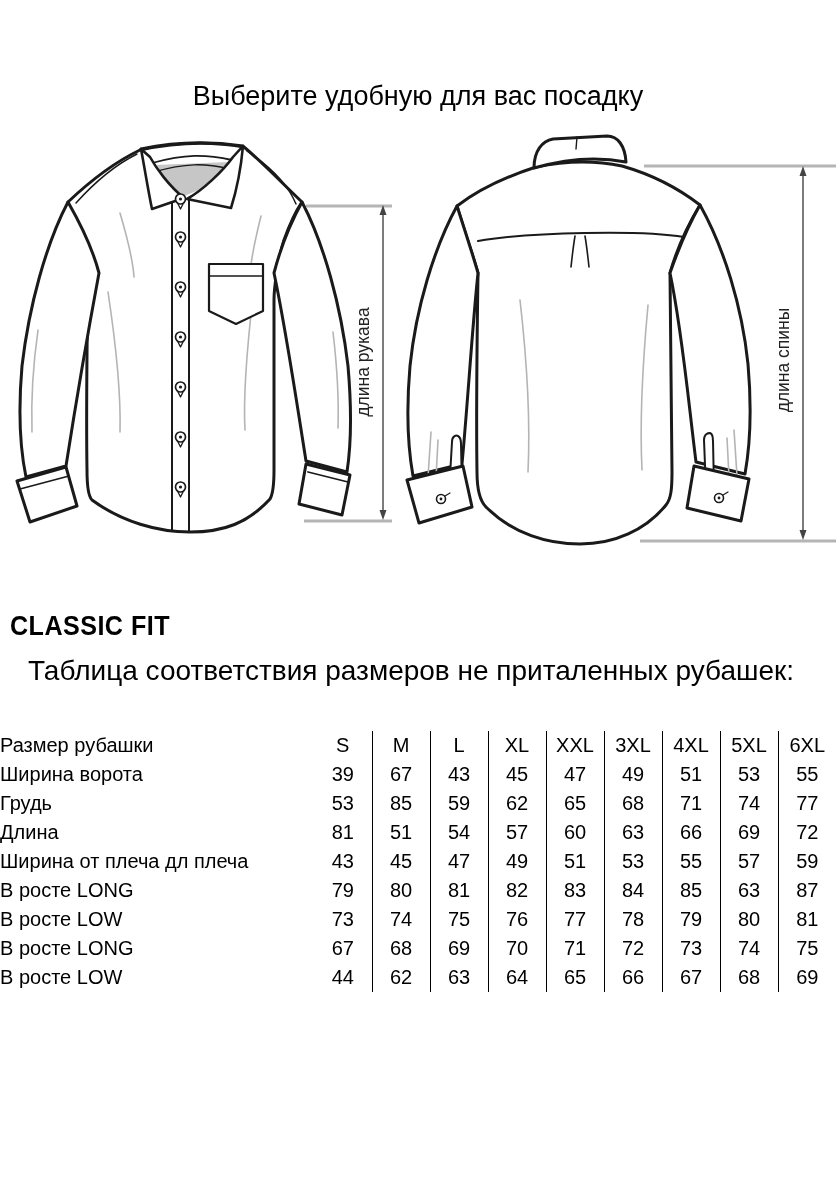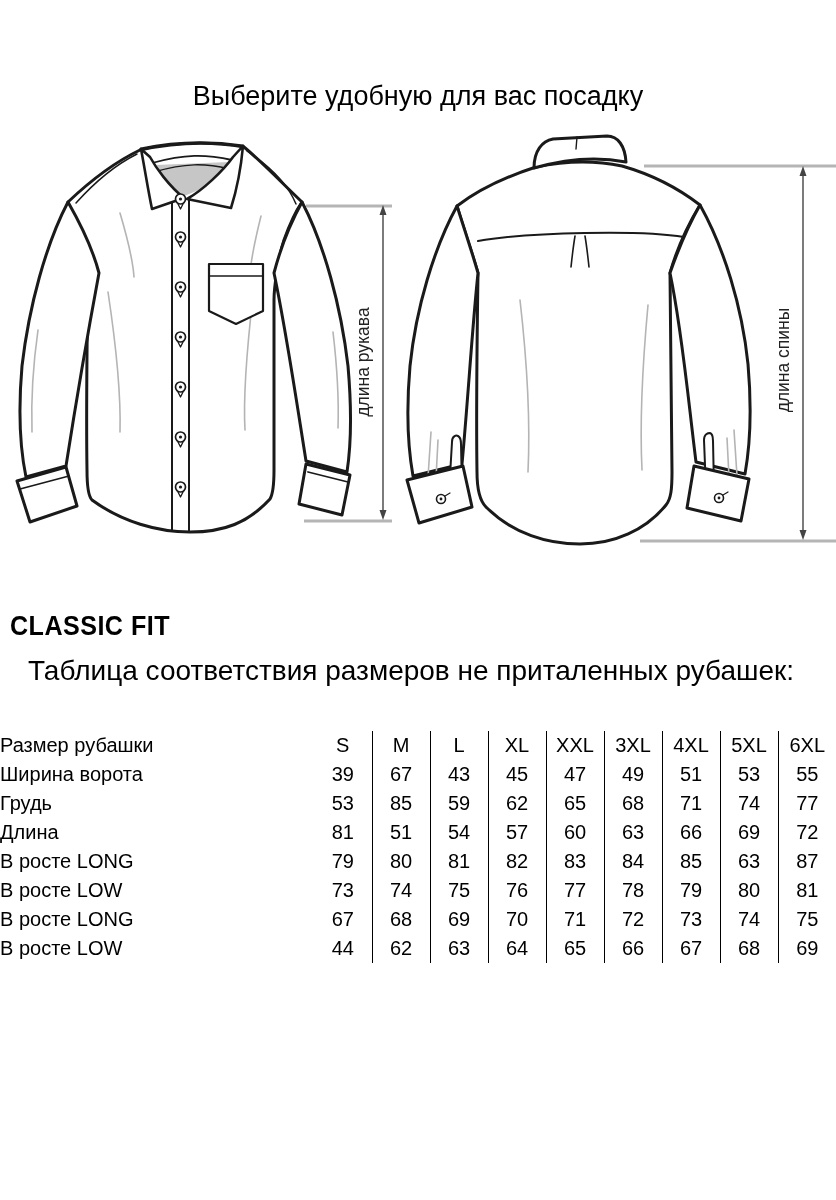--- a/index.html
+++ b/index.html
@@ -233,20 +233,32 @@
           <td class="val">51</td>
           <td class="val">54</td>
           <td class="val">57</td>
           <td class="val">60</td>
           <td class="val">63</td>
           <td class="val">66</td>
           <td class="val">69</td>
           <td class="val">72</td>
         </tr>
         <tr>
+          <td class="lbl">Ширина от плеча дл плеча</td>
+          <td class="val">43</td>
+          <td class="val">45</td>
+          <td class="val">47</td>
+          <td class="val">49</td>
+          <td class="val">51</td>
+          <td class="val">53</td>
+          <td class="val">55</td>
+          <td class="val">57</td>
+          <td class="val">59</td>
+        </tr>
+        <tr>
           <td class="lbl">В росте LONG</td>
           <td class="val">79</td>
           <td class="val">80</td>
           <td class="val">81</td>
           <td class="val">82</td>
           <td class="val">83</td>
           <td class="val">84</td>
           <td class="val">85</td>
           <td class="val">63</td>
           <td class="val">87</td>

